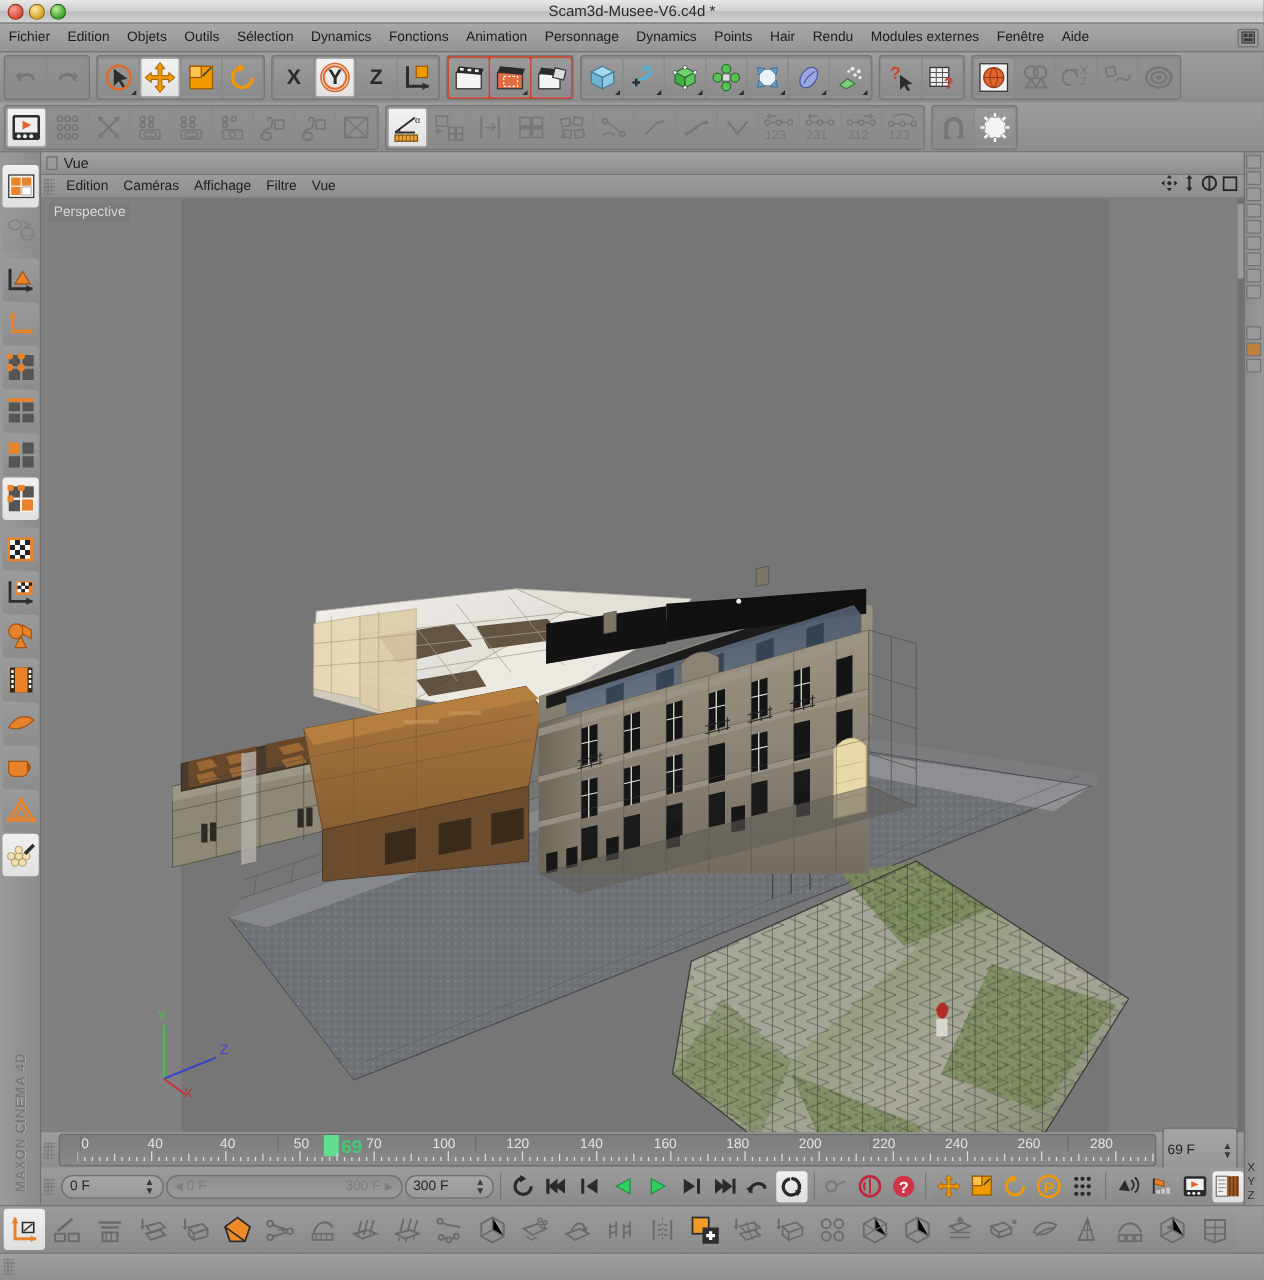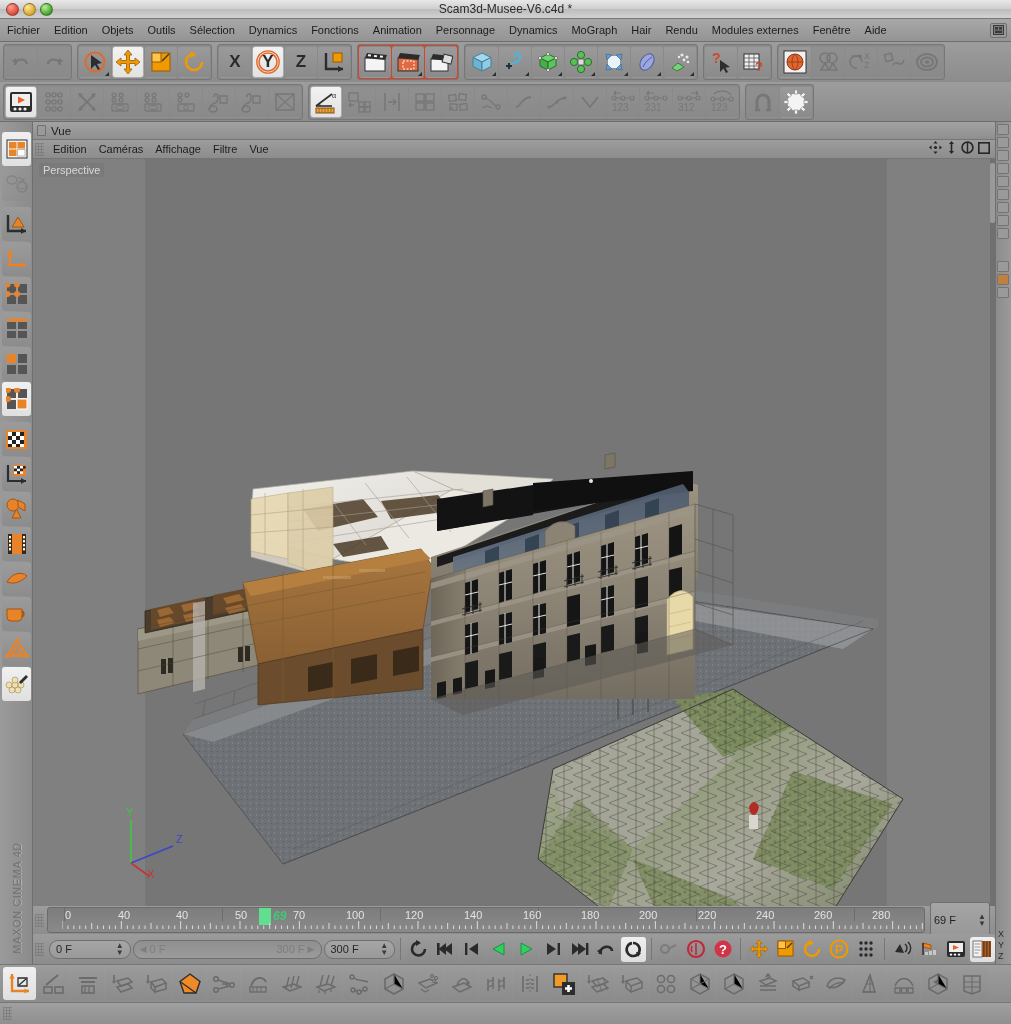--- a/index.html
+++ b/index.html
@@ -162,21 +162,21 @@
     border:1px solid #6b6b6b; border-radius:3px; overflow:hidden;
   }
   .tl-tick-label {
     position:absolute; top:1px; font-size:11px; color:#e3e3e3;
   }
   .tl-majorline { position:absolute; top:0; width:1px; height:13px; background:#6d6d6d; }
   #tl-playhead {
     position:absolute; top:0; width:12px; height:17px; background:#60e08f;
   }
   #tl-current-frame-label {
-    position:absolute; top:1px; font-size:12px; color:#3ecb74; font-weight:bold;font-style:italic;
+    position:absolute; top:1px; font-size:15px; color:#3ecb74; font-weight:bold;
   }
   #tl-frame-field {
     width:60px; height:36px; margin:0 5px;
     background: linear-gradient(to bottom,#a5a5a5,#979797);
     border:1px solid #707070; border-radius:3px;
     display:flex; align-items:center; padding:0 3px;
     font-size:11px; color:#1f1f1f;
   }
   .spin { margin-left:auto; font-size:8px; line-height:7px; color:#3a3a3a; text-align:center; }
 
@@ -259,21 +259,21 @@
     <div class="menu-item">Fichier</div>
     <div class="menu-item">Edition</div>
     <div class="menu-item">Objets</div>
     <div class="menu-item">Outils</div>
     <div class="menu-item">Sélection</div>
     <div class="menu-item">Dynamics</div>
     <div class="menu-item">Fonctions</div>
     <div class="menu-item">Animation</div>
     <div class="menu-item">Personnage</div>
     <div class="menu-item">Dynamics</div>
-    <div class="menu-item">MoGraph</div>
+    <div class="menu-item">Points</div>
     <div class="menu-item">Hair</div>
     <div class="menu-item">Rendu</div>
     <div class="menu-item">Modules externes</div>
     <div class="menu-item">Fenêtre</div>
     <div class="menu-item">Aide</div>
     <div id="menubar-right">
       <div class="mb-icon">
         <svg width="11" height="10" viewBox="0 0 11 10">
             <rect x="0.5" y="0.5" width="10" height="9" fill="#7d7d7d" stroke="#3a3a3a"></rect>
             <rect x="2" y="2" width="3" height="2.6" fill="#3a3a3a"></rect>

